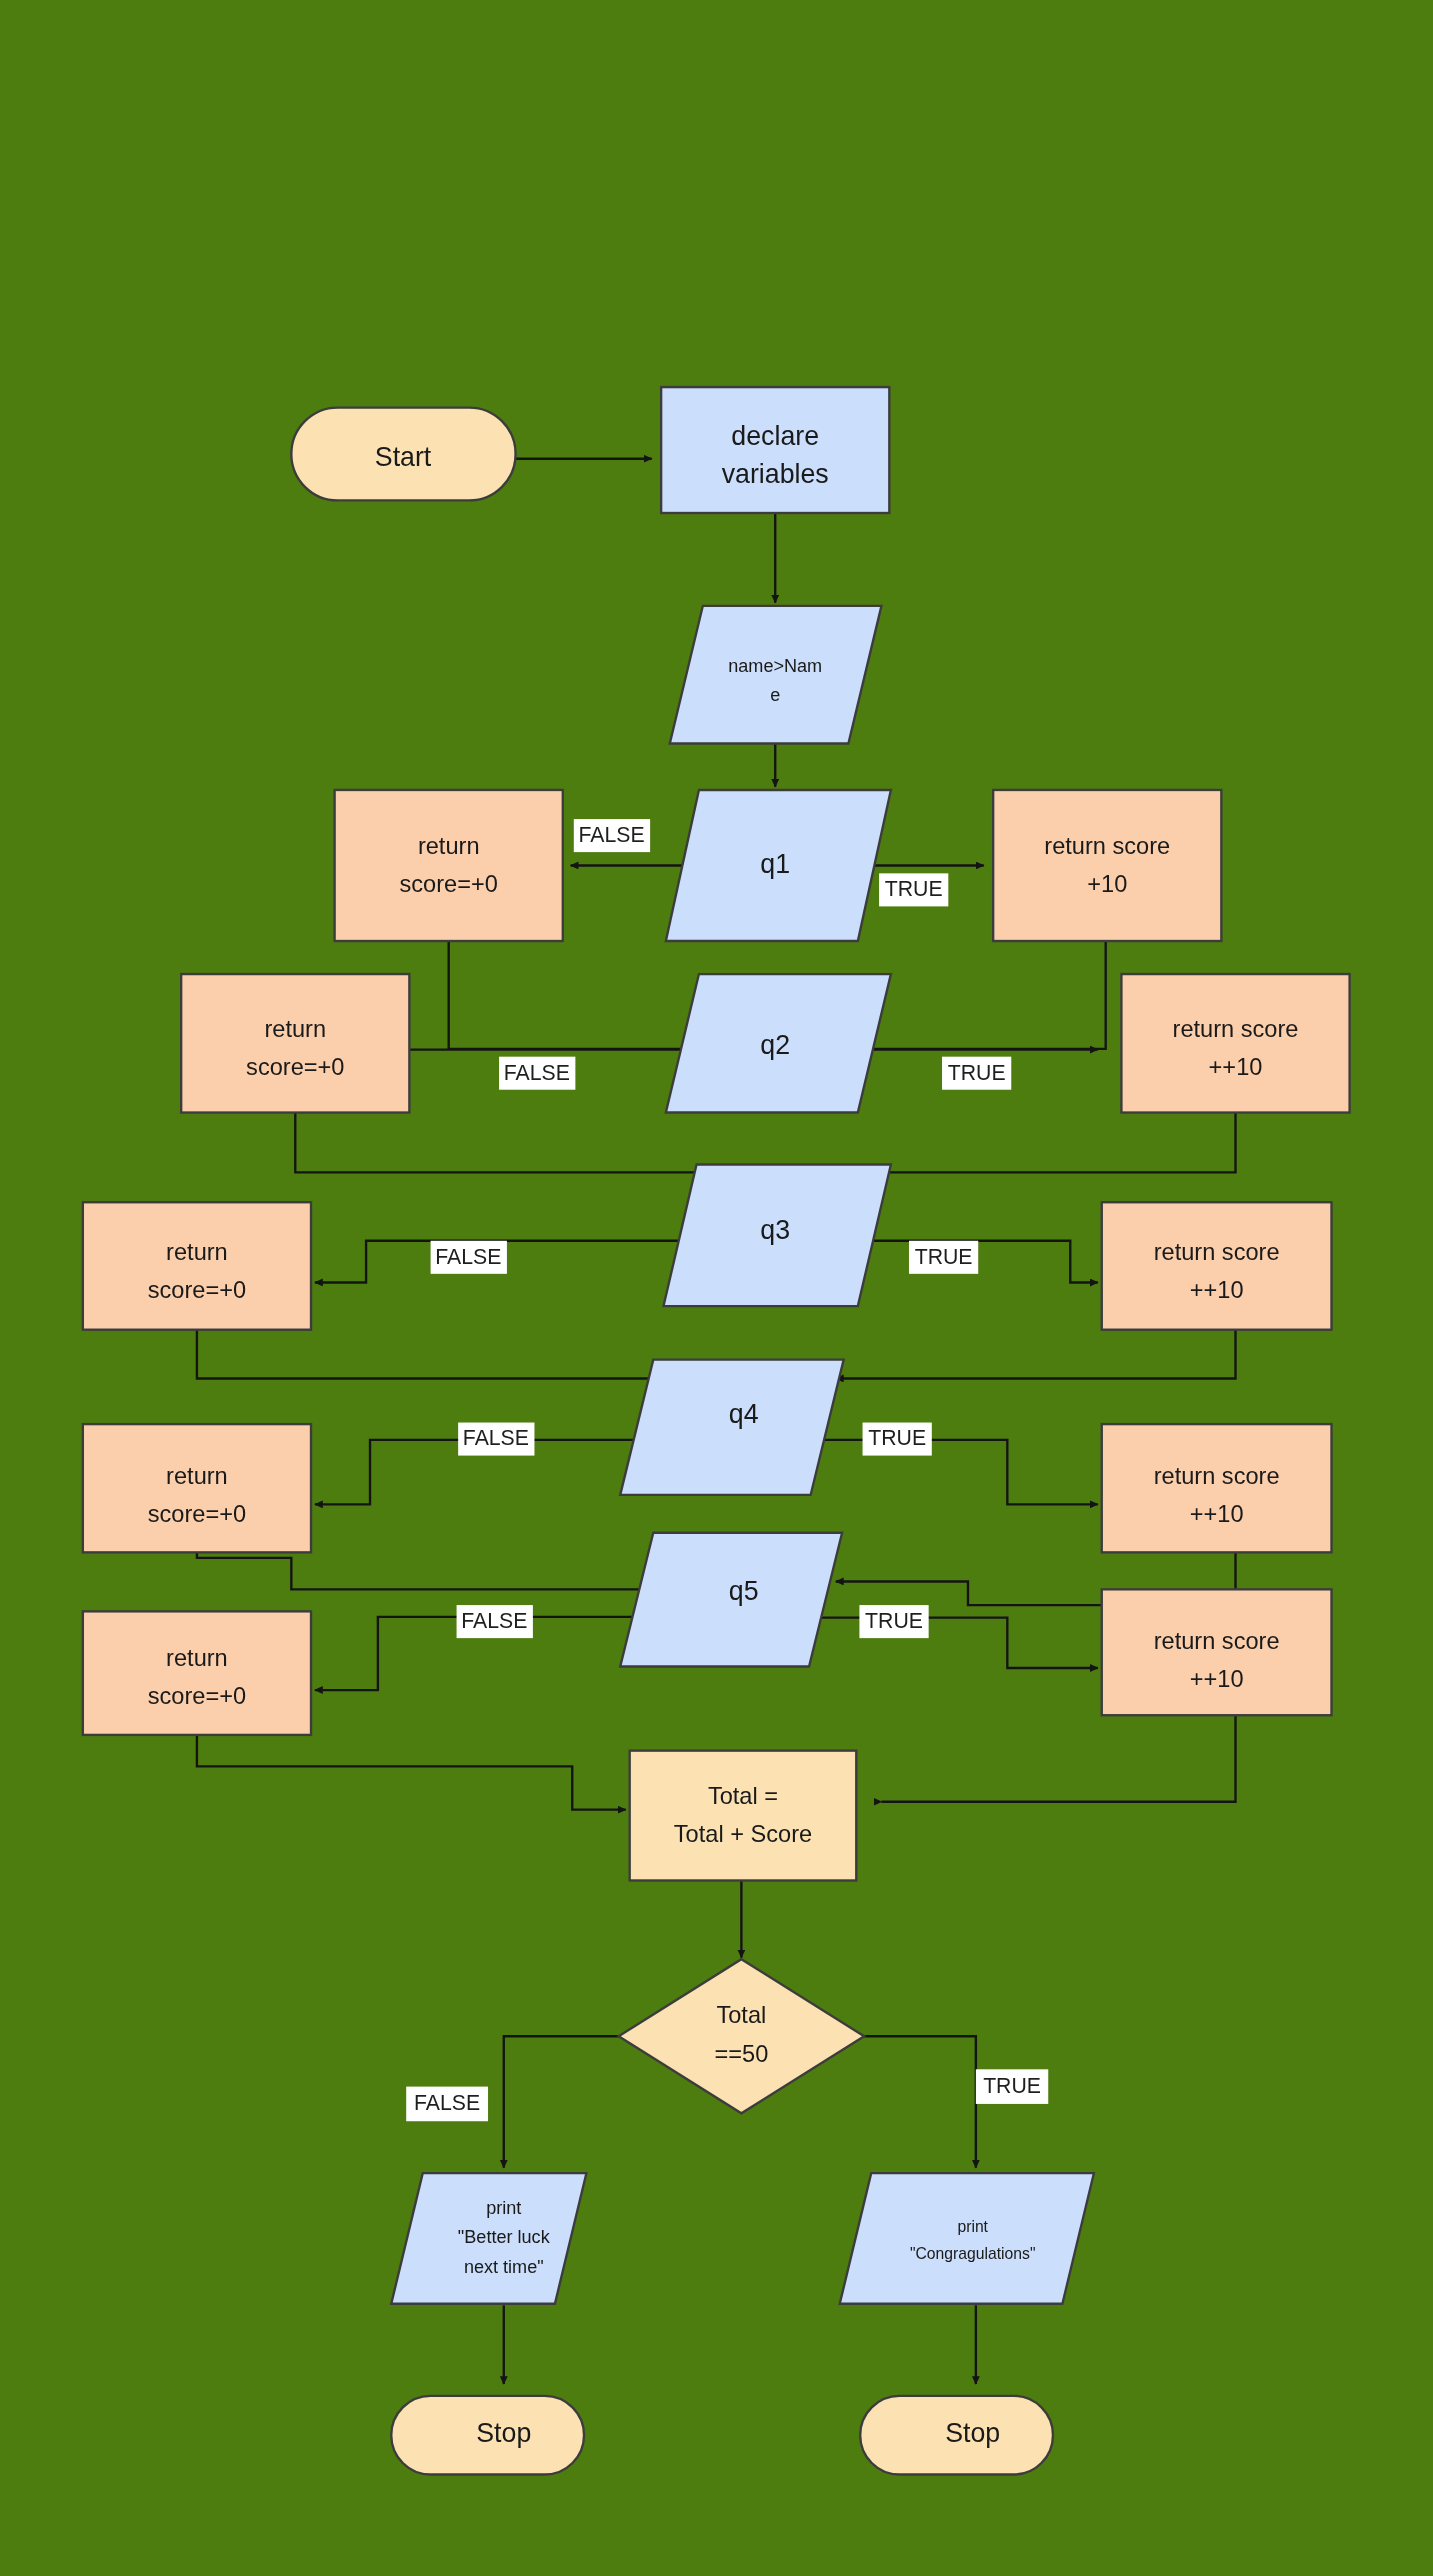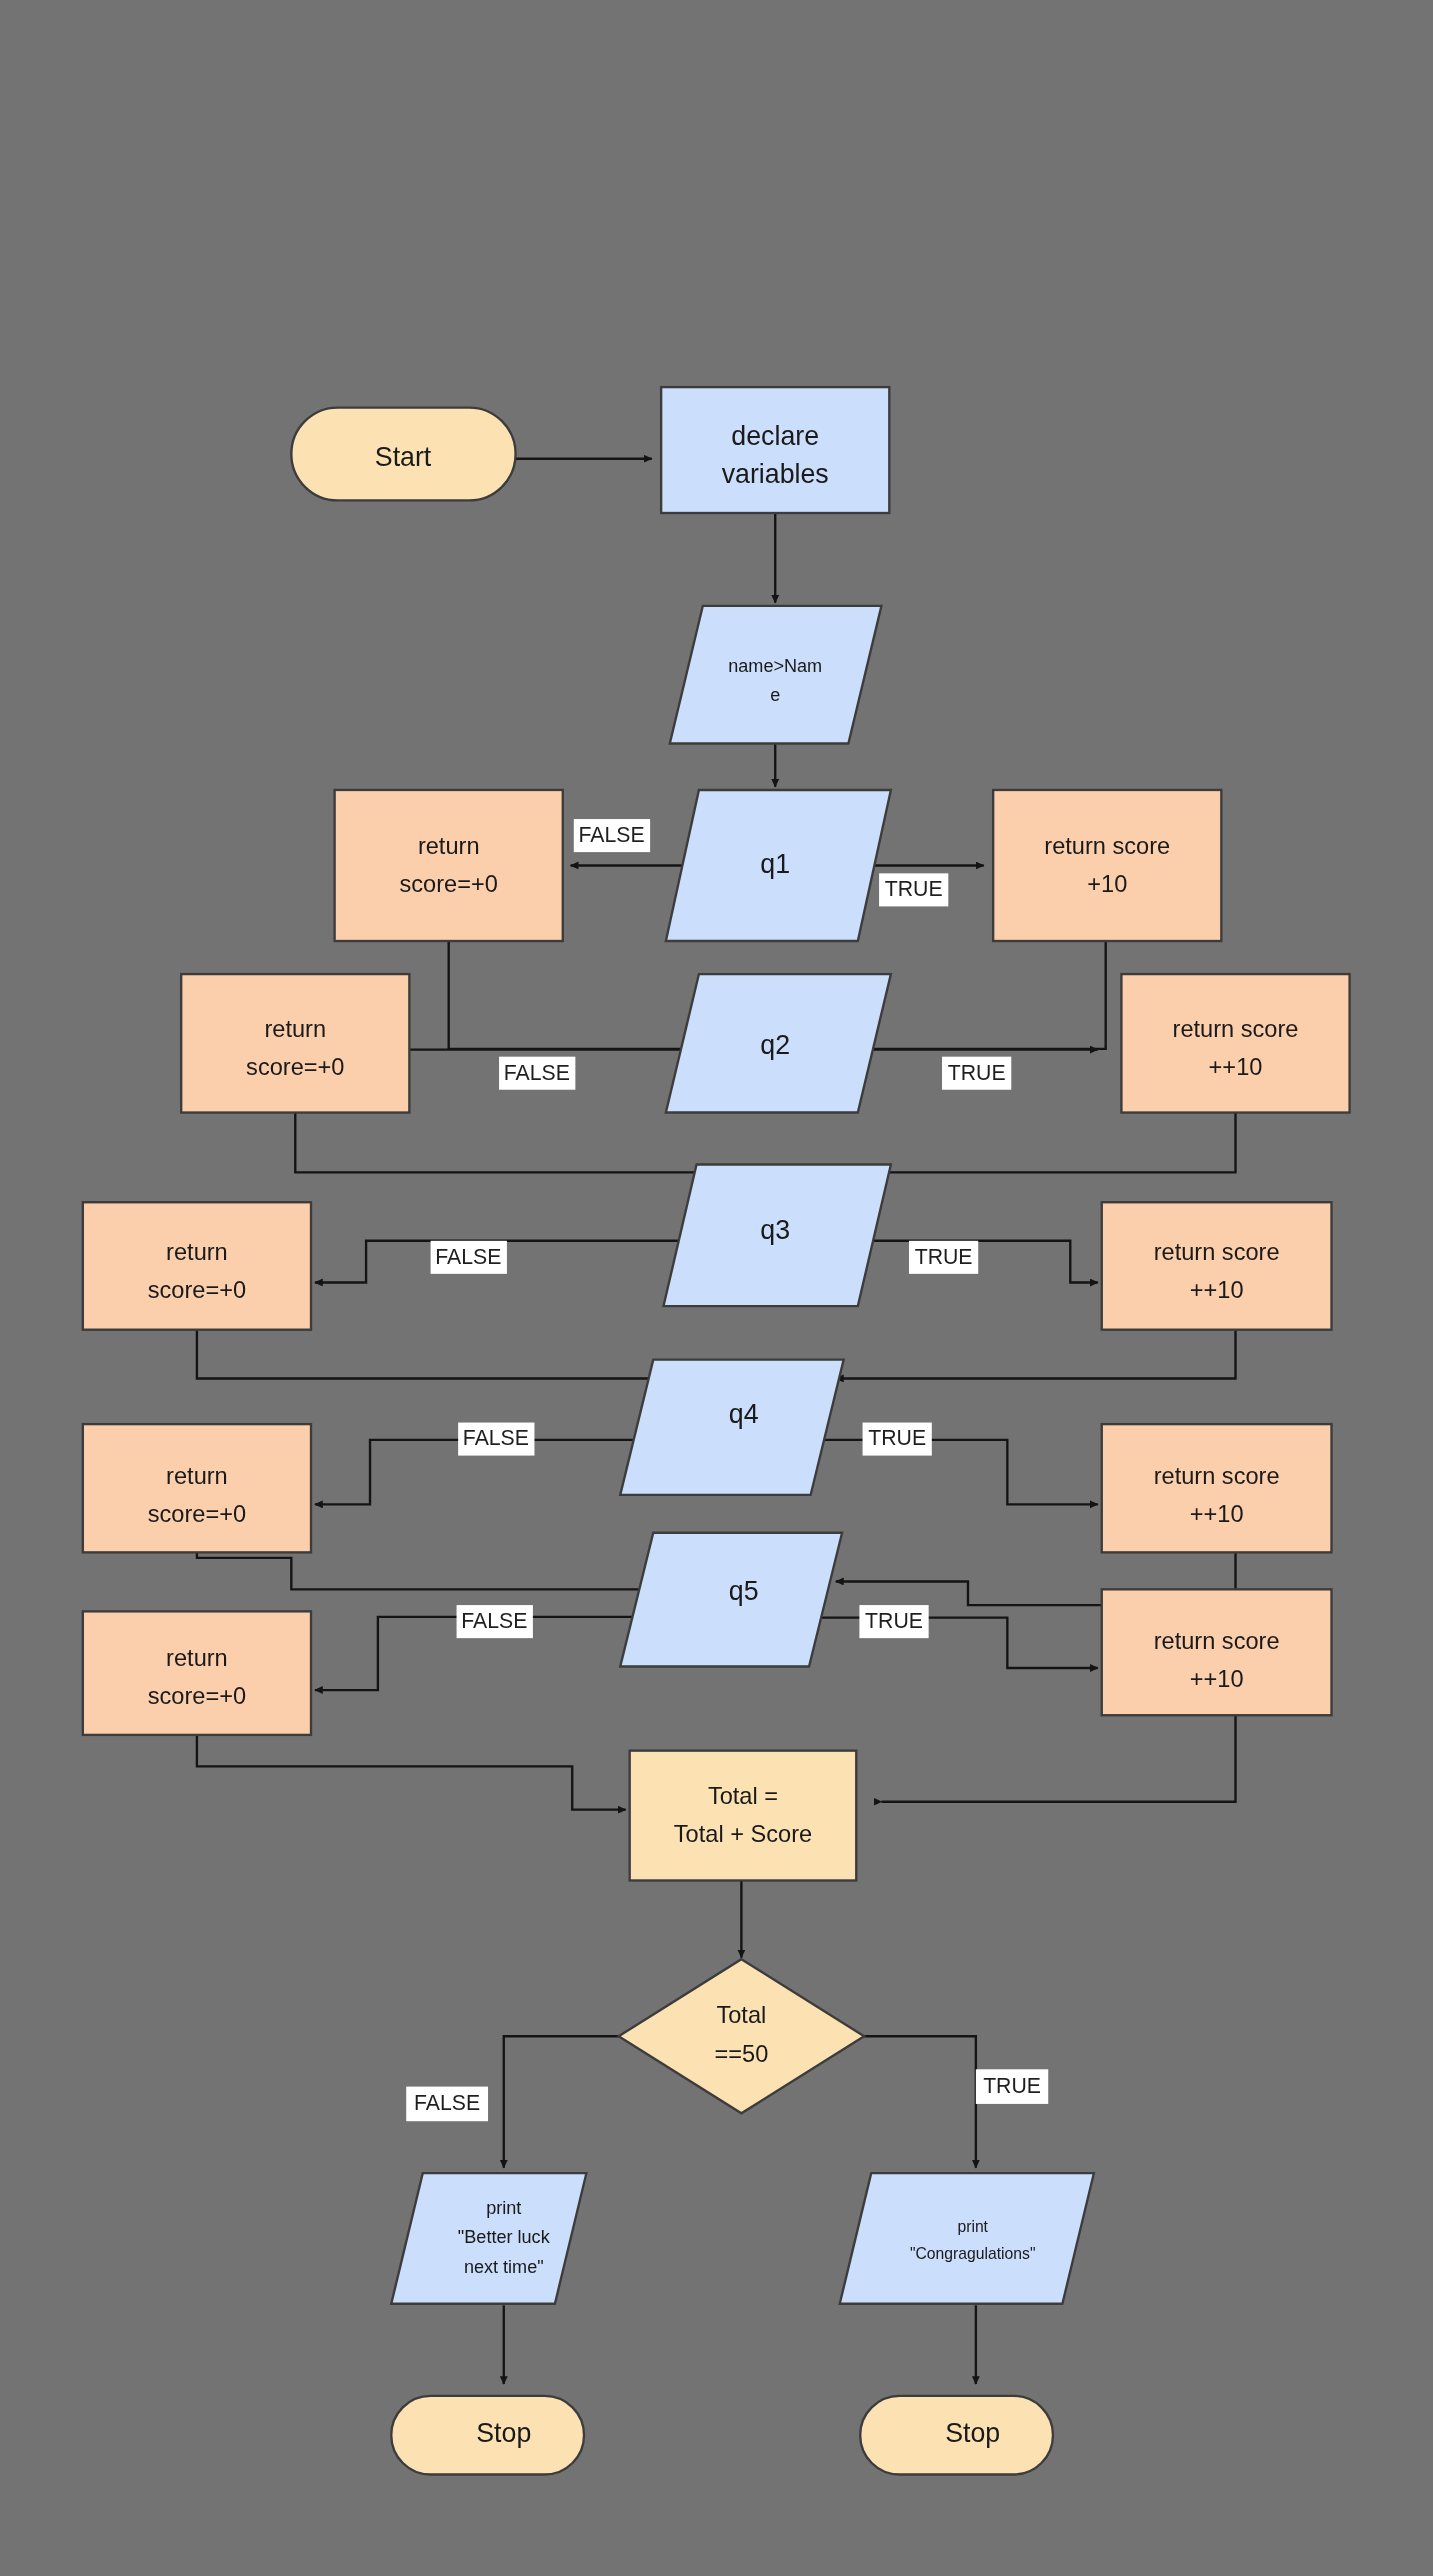--- a/index.html
+++ b/index.html
@@ -11,21 +11,21 @@
   body {
     width: 1434px;
     height: 2576px;
     overflow: hidden;
     font-family: "Liberation Sans", sans-serif;
   }
   #flowchart-root {
     position: relative;
     width: 1434px;
     height: 2576px;
-    background: #737373;
+    background: #4d7c0f;
   }
   svg#flow-svg {
     position: absolute;
     top: 0;
     left: 0;
     width: 1434px;
     height: 2576px;
     display: block;
   }
   .node-fill-blue   { fill: #cbdefb; stroke: #3c3c3c; stroke-width: 3; }

